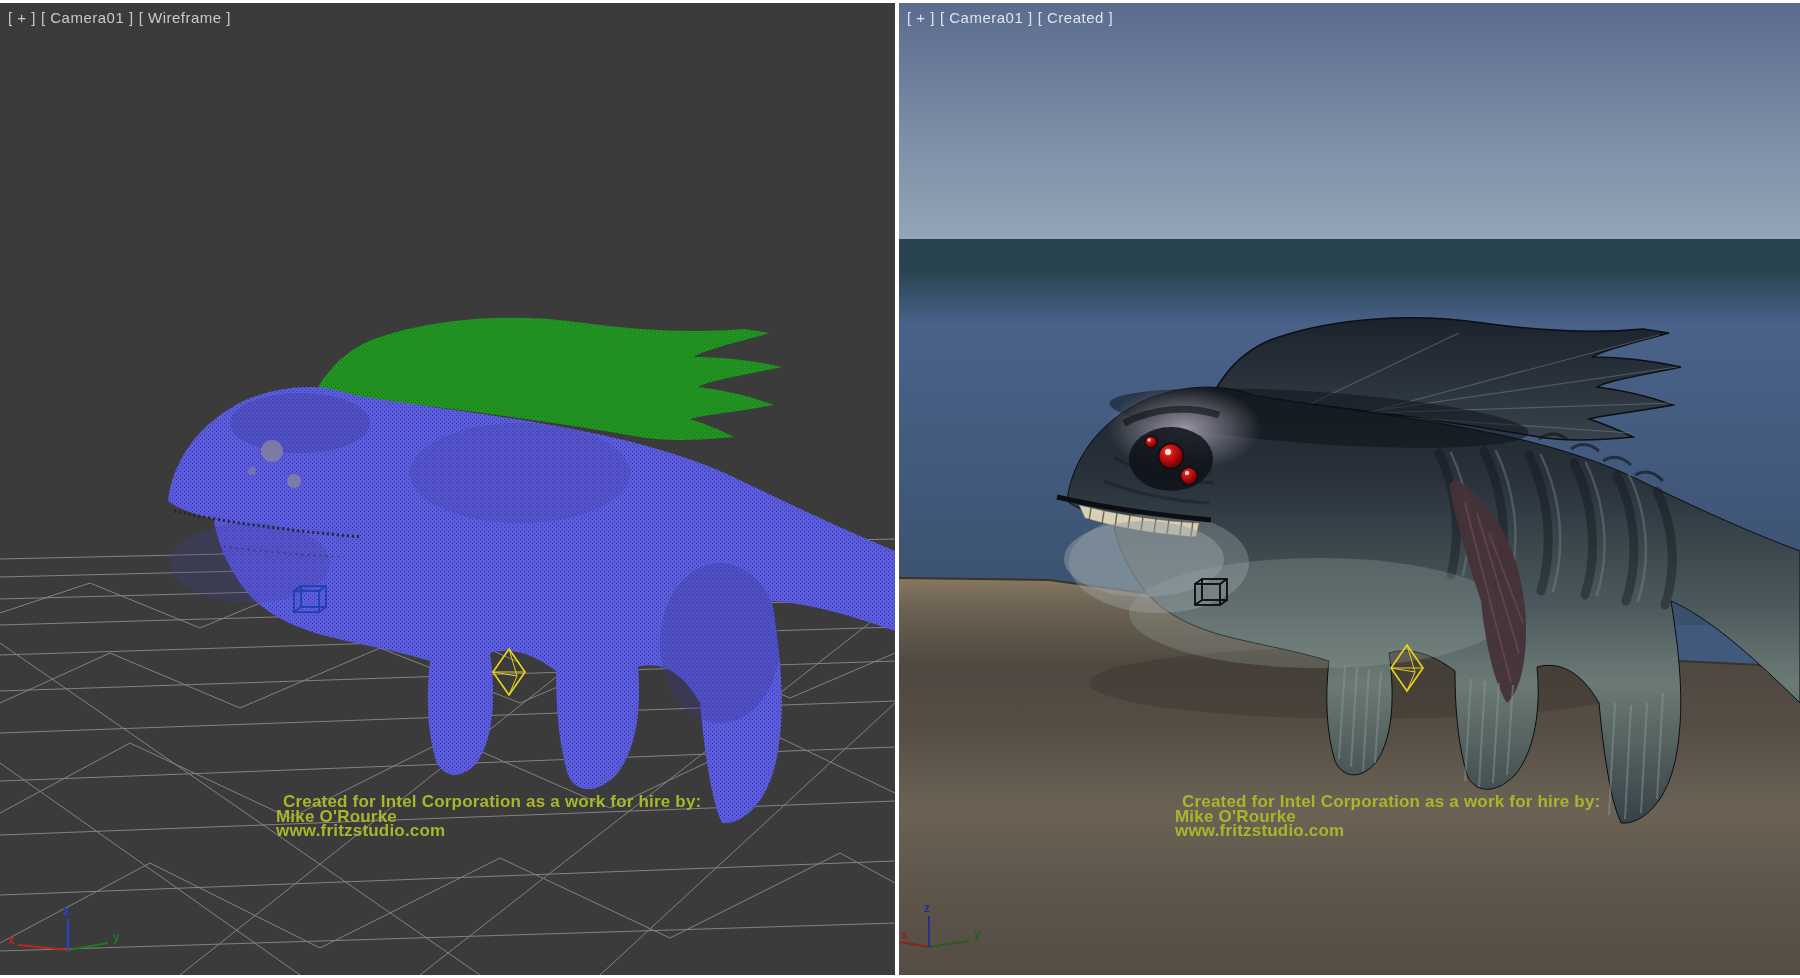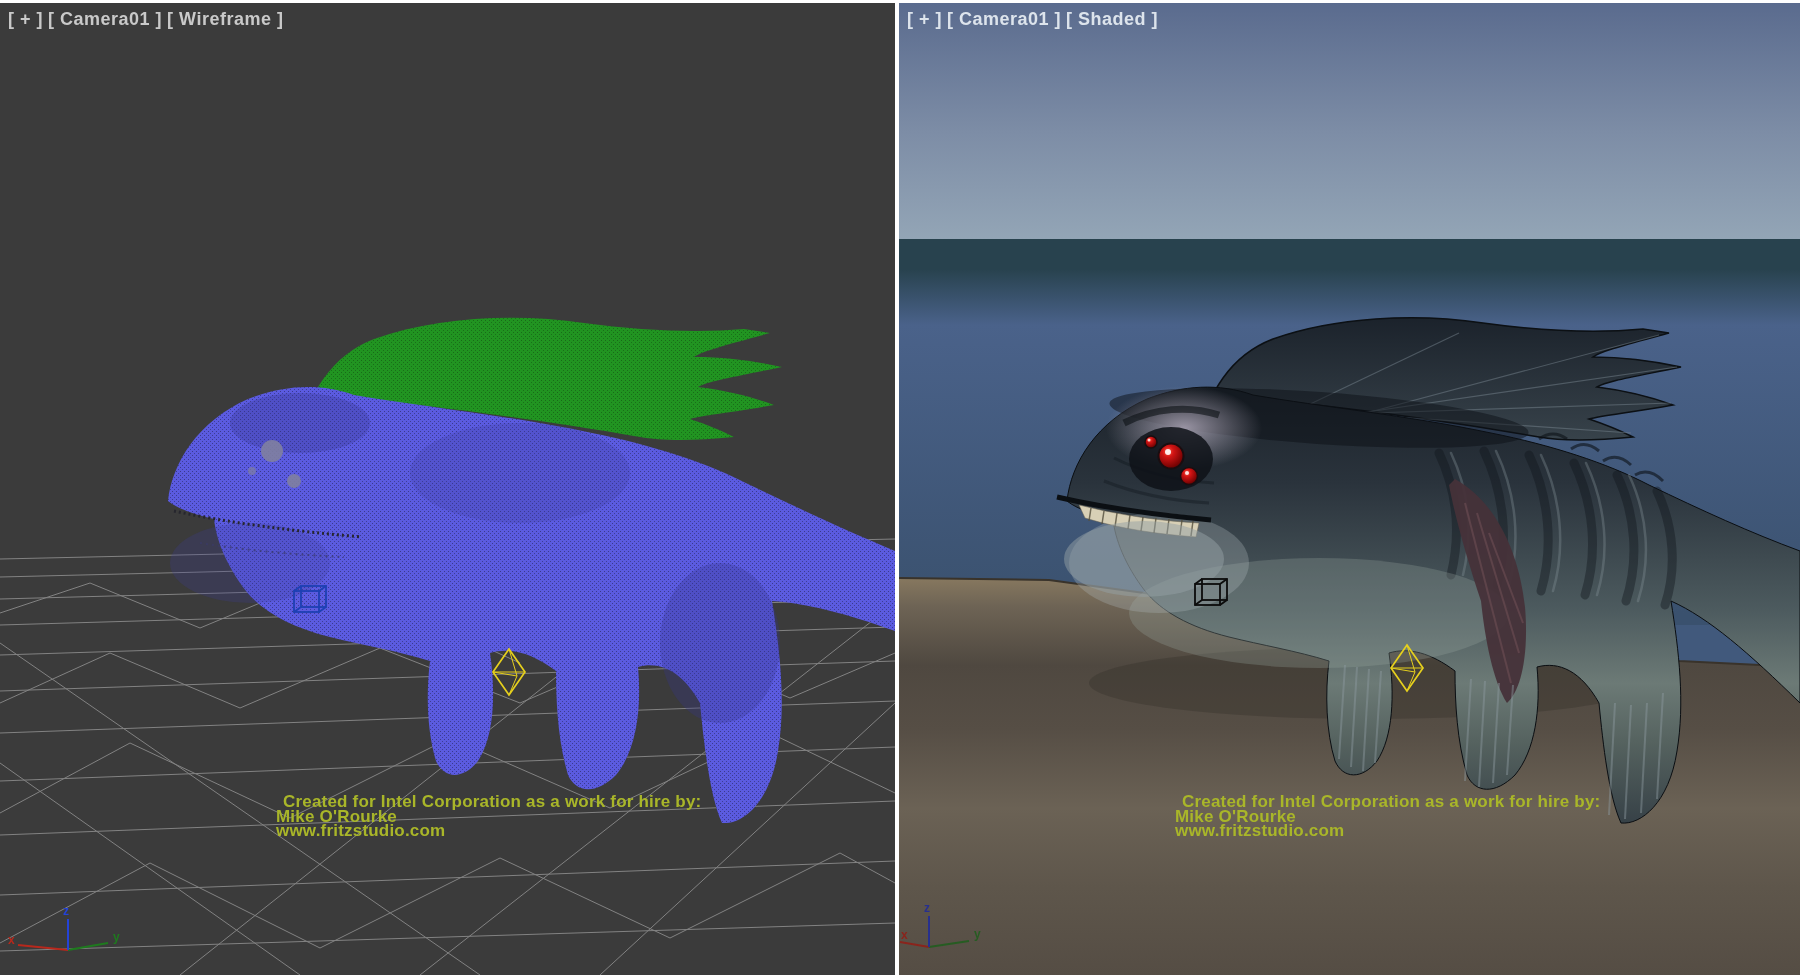--- a/index.html
+++ b/index.html
@@ -2,22 +2,22 @@
 <html><head>
 <meta charset="utf-8">
 <style>
   html,body{margin:0;padding:0;background:#fff;}
   .stage{position:relative;width:1800px;height:978px;background:#ffffff;overflow:hidden;
          font-family:"Liberation Sans",sans-serif;}
   .viewport{position:absolute;top:3px;height:972px;overflow:hidden;}
   .viewport.vp-left{left:0;width:895px;background:#3b3b3b;}
   .viewport.vp-right{left:899px;width:901px;background:#41597c;}
   .viewport svg{position:absolute;left:0;top:0;}
-  .vp-label{position:absolute;left:8px;top:6px;font-size:18px;letter-spacing:.5px;
-            font-weight:bold;white-space:nowrap;z-index:5;}
+  .vp-label{position:absolute;left:8px;top:6px;font-size:15px;letter-spacing:.5px;
+            font-weight:normal;white-space:nowrap;z-index:5;}
   .vp-left .vp-label{color:#c9c9c9;}
   .vp-right .vp-label{color:#dde4ec;}
   .vp-label span{margin-right:5px;cursor:pointer;}
   .credit{position:absolute;left:276px;top:792px;z-index:4;color:#a9b629;
           font-size:17px;font-weight:bold;line-height:14.5px;white-space:nowrap;
           letter-spacing:.2px;}
   .credit .l1{margin-left:7px;}
   svg text.axis-label{font-size:12px;font-weight:bold;font-family:"Liberation Sans",sans-serif;}
 </style>
 </head>
@@ -323,21 +323,21 @@
         <line x1="30" y1="944" x2="1" y2="939" stroke="#8a241c" stroke-width="2"></line>
         <line x1="30" y1="944" x2="70" y2="938" stroke="#265c22" stroke-width="2"></line>
         <line x1="30" y1="944" x2="30" y2="913" stroke="#27308e" stroke-width="2"></line>
         <text class="axis-label" x="2" y="936" fill="#8a241c">x</text>
         <text class="axis-label" x="75" y="935" fill="#265c22">y</text>
         <text class="axis-label" x="25" y="909" fill="#27308e">z</text>
       </g>
     </svg>
 
     <div class="vp-label">
-      <span>[ + ]</span><span>[ Camera01 ]</span><span>[ Shaded ]</span>
+      <span>[ + ]</span><span>[ Camera01 ]</span><span>[ Created ]</span>
     </div>
 
     <div class="credit">
       <div class="l1">Created for Intel Corporation as a work for hire by:</div>
       <div>Mike O'Rourke</div>
       <div>www.fritzstudio.com</div>
     </div>
   </div>
 
 </div>

